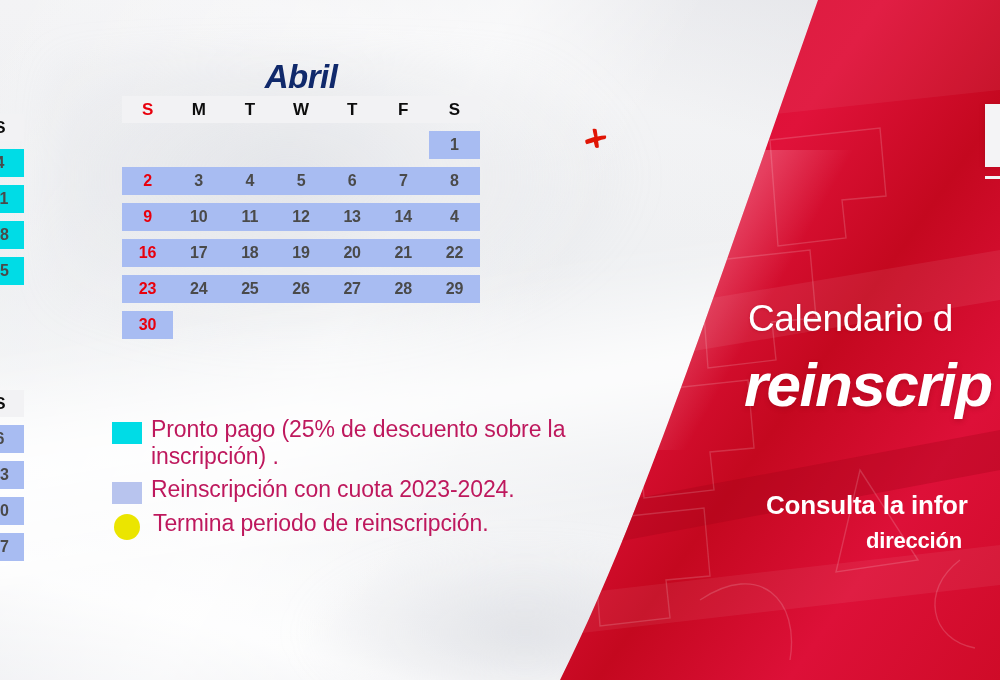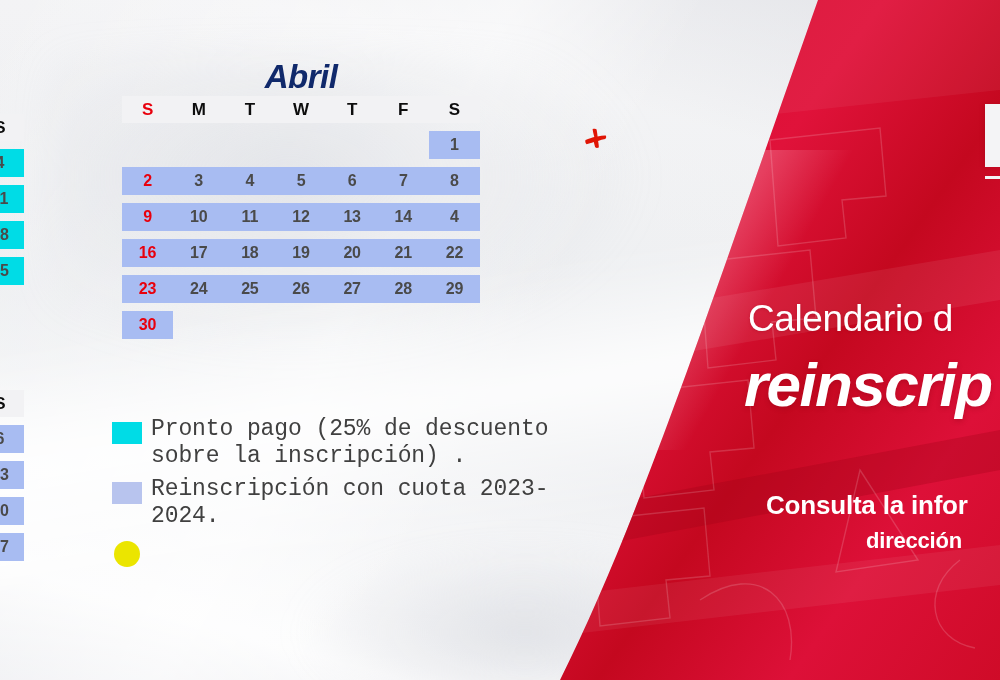--- a/index.html
+++ b/index.html
@@ -249,24 +249,23 @@
     width: 26px;
     height: 26px;
     border-radius: 50%;
     background: #ebe500;
     margin-top: 4px;
     margin-right: 13px;
     margin-left: 2px;
   }
   .legend-text {
     font-size: 23px;
-    color: #404040;
+    color: #be185d;
     line-height: 1.18;
     letter-spacing: -0.1px;
-    font-family: Liberation Mono, monospace;
   }
 </style>
 </head>
 <body>
 
 <div id="poster">
 
   <div class="bg-base"></div>
   <div class="bg-sheen-b"></div>
   <div class="bg-sheen-a"></div>
@@ -376,20 +375,21 @@
     <div class="legend-item">
       <div class="swatch cyan"></div>
       <div class="legend-text">Pronto pago (25% de descuento sobre la inscripción) .</div>
     </div>
     <div class="legend-item">
       <div class="swatch peri"></div>
       <div class="legend-text"> Reinscripción con cuota 2023-2024.</div>
     </div>
     <div class="legend-item">
       <div class="swatch dot"></div>
+      <div class="legend-text">Termina periodo de reinscripción.</div>
     </div>
   </div>
 
   <div class="red-panel">
     <svg width="1000" height="680" viewBox="0 0 1000 680" aria-hidden="true">
       <defs>
         <clipPath id="panelClip">
           <path d="M818 0 L1000 0 L1000 680 L560 680
                    C 640 520, 712 300, 818 0 Z"></path>
         </clipPath>

